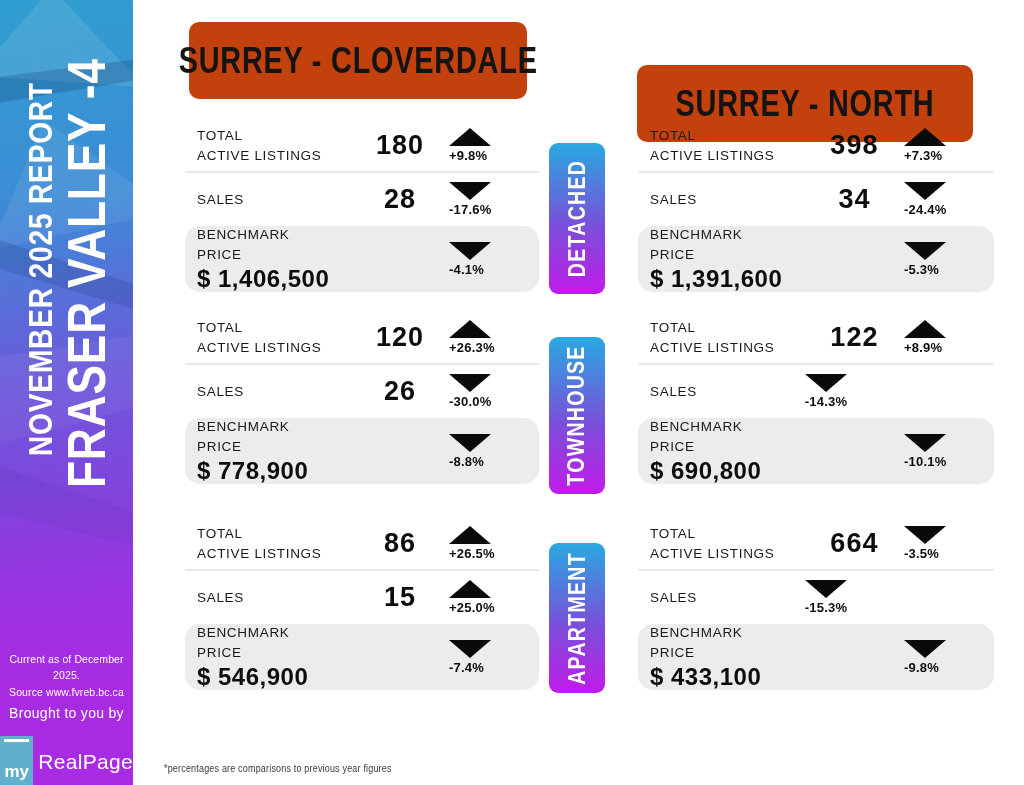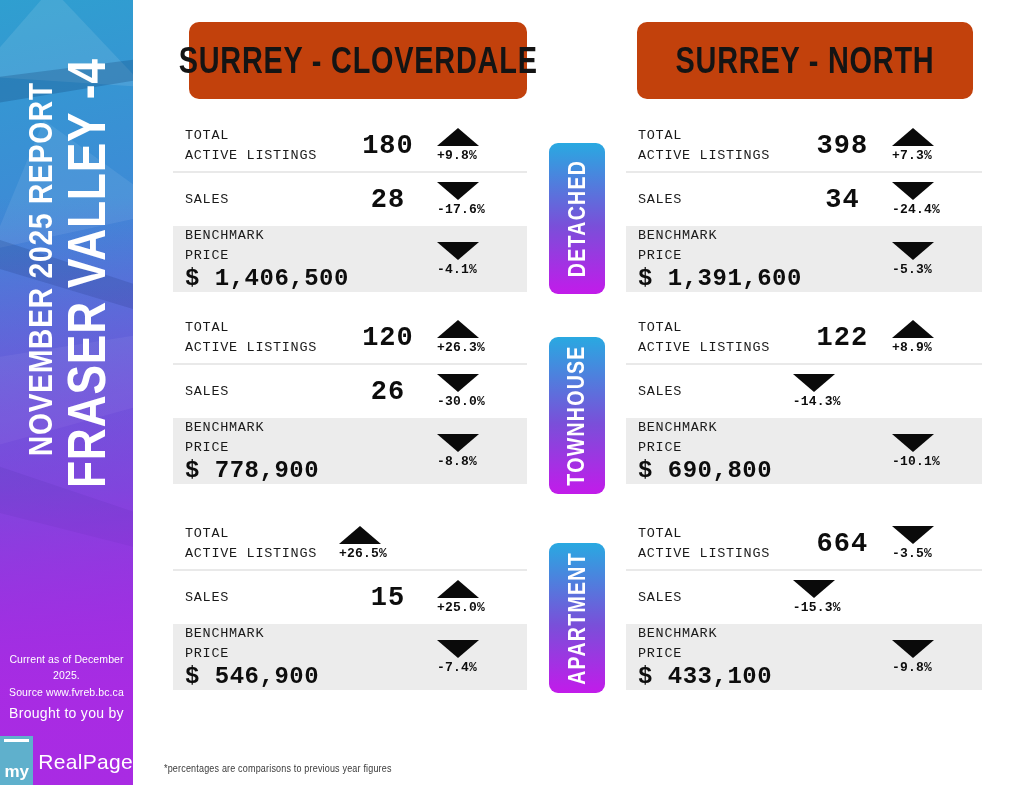--- a/index.html
+++ b/index.html
@@ -47,48 +47,48 @@
   .logo-box { position:relative; width:34px; height:51px; background:#5fb0cc;
     display:flex; align-items:flex-end; justify-content:center;
     color:#fff; font-size:17px; font-weight:bold; padding-bottom:5px; }
   .logo-bar { position:absolute; top:3px; left:4px; right:4px; height:3px; background:#fff; }
   .logo-name { color:#fff; font-size:21px; font-weight:normal; letter-spacing:0.3px; }
 
   
   .region-header { position:absolute; top:22px; height:77px; background:#c2410c;
     border-radius:10px; display:flex; align-items:center; justify-content:center; }
   .hpos1 { left:189px; width:338px; }
-  .hpos2 { left:637px; width:336px; }
+  .hpos2 { left:637px; width:336px;margin-top:43px; }
   .region-header span { font-size:37px; font-weight:bold; letter-spacing:1px;
     color:#141414; white-space:nowrap; transform:scaleX(0.78); }
 
   
   .col { position:absolute; top:120px; height:570px; }
   .col1 { left:173px; width:354px; }
   .col2 { left:626px; width:356px; }
-  .section { position:absolute; left:0; width:100%;font-family:Liberation Mono, monospace; }
+  .section { position:absolute; left:12px; width:100%; }
   .sec1 { top:0; } .sec2 { top:192px; } .sec3 { top:398px; }
 
   .stat-row { display:flex; align-items:center; height:53px; padding-left:12px; }
   .stat-row.first { border-bottom:2px solid #e9e9e9; }
   .stat-label { width:45%; font-size:13.5px; letter-spacing:0.7px; color:#1a1a1a;
     white-space:pre-line; line-height:1.45; }
   .stat-value { flex:1; text-align:center; font-size:27px; font-weight:bold;
     color:#0d0d0d; letter-spacing:1px; }
   .stat-change { width:80px; margin-right:10px; display:flex; flex-direction:column;
     justify-content:center; }
   .arrow { width:0; height:0; }
   .arrow.up   { border-left:21px solid transparent; border-right:21px solid transparent;
     border-bottom:18px solid #0a0a0a; }
   .arrow.down { border-left:21px solid transparent; border-right:21px solid transparent;
     border-top:18px solid #0a0a0a; }
   .pct { font-size:13px; font-weight:bold; color:#0d0d0d; margin-top:2px; letter-spacing:0.2px; }
 
   .benchmark-row { display:flex; align-items:center; background:#ececec;
-    height:66px; padding-left:12px; }
+    height:66px; padding-left:12px;border-radius:15px; }
   .benchmark-text { flex:1; display:flex; flex-direction:column; justify-content:center; }
   .benchmark-value { font-size:24px; font-weight:bold; color:#0d0d0d;
     letter-spacing:0.5px; }
 
   
   .badge { position:absolute; left:549px; width:56px; border-radius:9px;
     background:linear-gradient(180deg,#29a9e1 0%,#7a4fd9 55%,#c21bea 100%);
     display:flex; align-items:center; justify-content:center; }
   .badge span { color:#fff; font-weight:bold; font-size:23px; letter-spacing:1.5px;
     white-space:nowrap; transform:rotate(-90deg) scaleX(0.85); }
@@ -207,20 +207,21 @@
         <div class="arrow down"></div>
         <div class="pct">-8.8%</div>
       </div>
     </div>
   </div>
 
   <div class="section sec3">
     <div class="stat-row first">
       <div class="stat-label">TOTAL
 ACTIVE LISTINGS</div>
+      <div class="stat-value">86</div>
       <div class="stat-change">
         <div class="arrow up"></div>
         <div class="pct">+26.5%</div>
       </div>
     </div>
     <div class="stat-row">
       <div class="stat-label">SALES</div>
       <div class="stat-value">15</div>
       <div class="stat-change">
         <div class="arrow up"></div>

